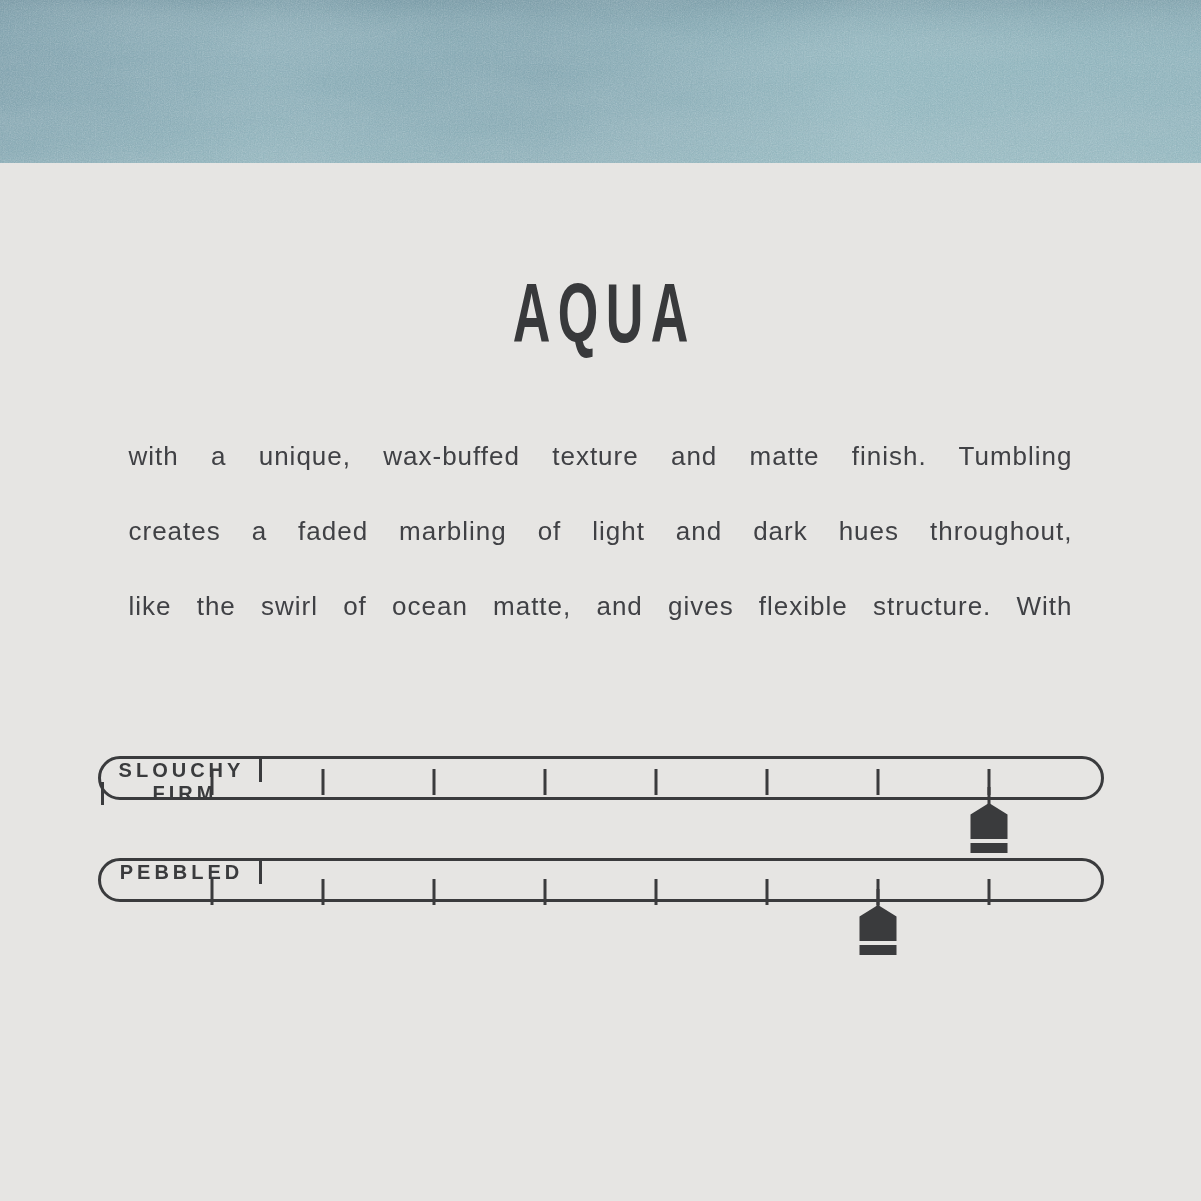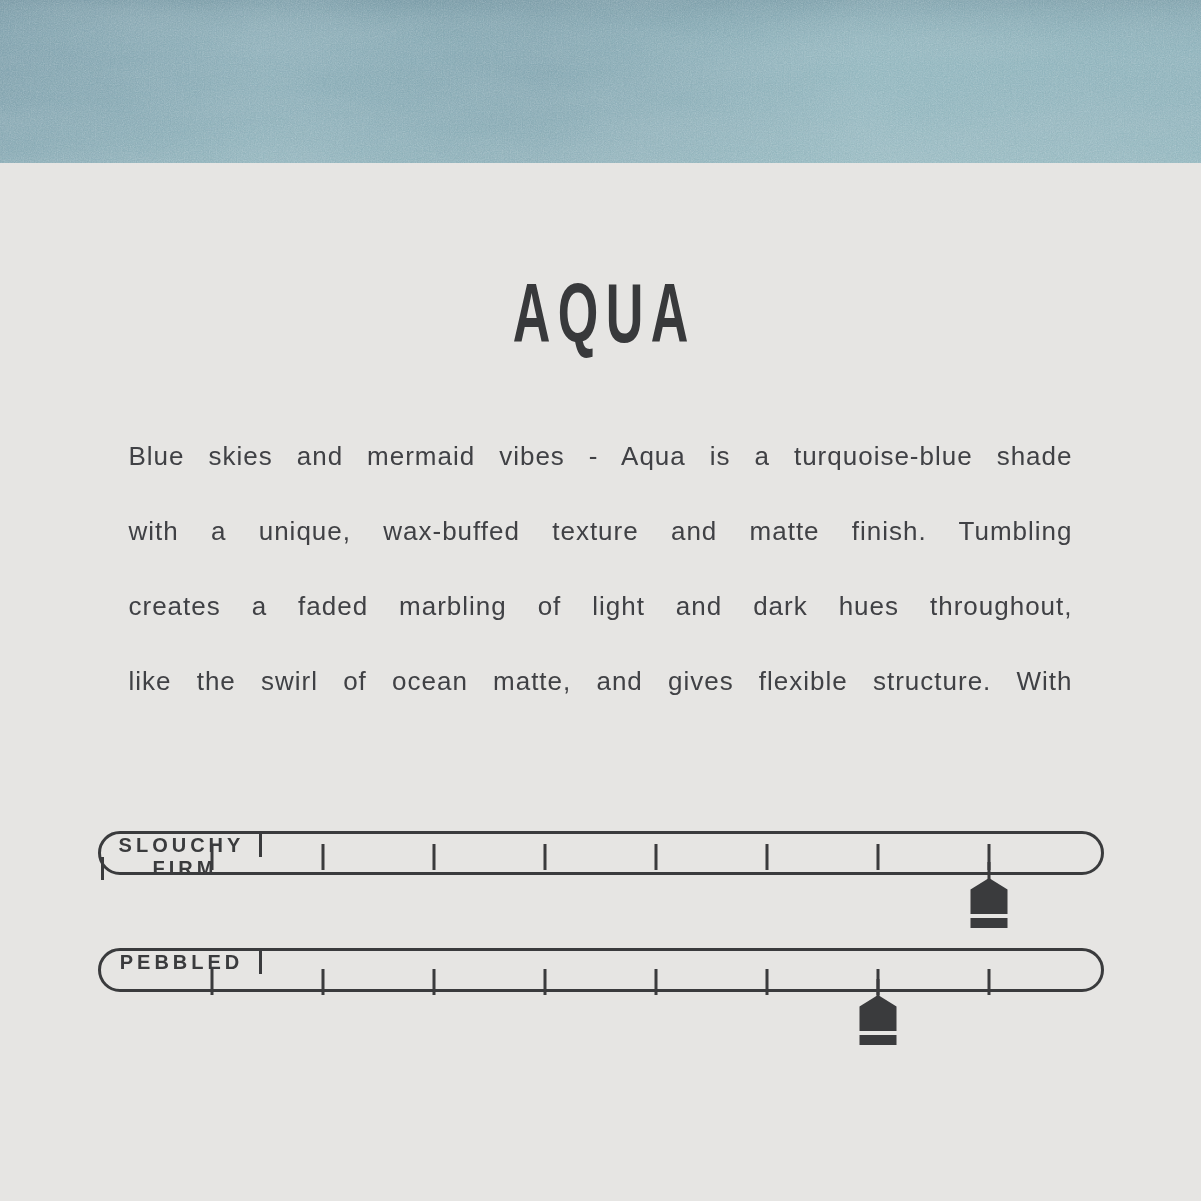--- a/index.html
+++ b/index.html
@@ -49,21 +49,21 @@
     text-align:justify;
     text-align-last:justify;
     text-justify:inter-word;
     white-space:nowrap;
   }
   .desc-line.last{text-align-last:center;}
 
   
   .slider{width:1006px;margin:0 auto;position:relative;}
   .slider.first{margin-top:112px;}
-  .slider.second{margin-top:73px;}
+  .slider.second{margin-top:58px;}
   .pill{
     height:44px;
     border:3px solid var(--accent);
     border-radius:22px;
     display:flex;
     position:relative;
     flex-direction:column;
   }
   .pill-label{
     display:flex;align-items:center;justify-content:center;
@@ -119,21 +119,20 @@
       <rect width="1201" height="163" fill="url(#aquaVert)"></rect>
       <rect width="1201" height="163" filter="url(#mottle)" opacity="0.45"></rect>
       <rect width="1201" height="163" filter="url(#grainLight)" opacity="0.38"></rect>
       <rect width="1201" height="163" filter="url(#grainDark)" opacity="0.3"></rect>
     </svg>
   </div>
 
   <h1 class="color-title">AQUA</h1>
 
   <div class="description">
-    <div class="desc-line">Blue skies and mermaid vibes - Aqua is a turquoise-blue shade</div>
     <div class="desc-line">with a unique, wax-buffed texture and matte finish. Tumbling</div>
     <div class="desc-line">creates a faded marbling of light and dark hues throughout,</div>
     <div class="desc-line">like the swirl of ocean matte, and gives flexible structure. With</div>
   </div>
 
   <div class="slider first">
     <div class="pill">
       <div class="pill-label left">SLOUCHY</div>
       <div class="track">
         <svg class="marker" viewBox="0 0 44 76" style="left: 88.8889%;">

